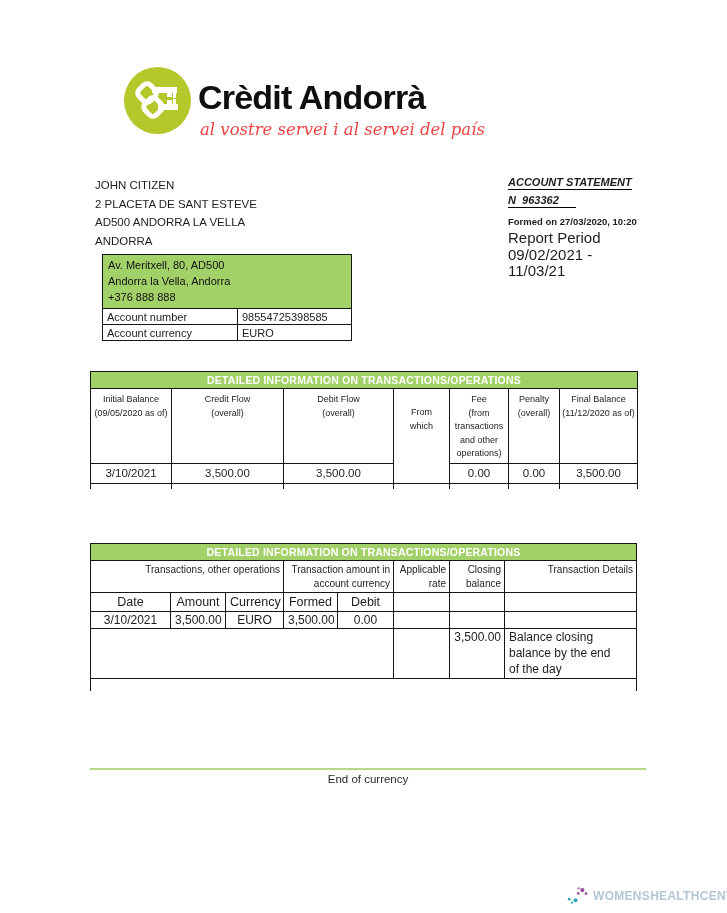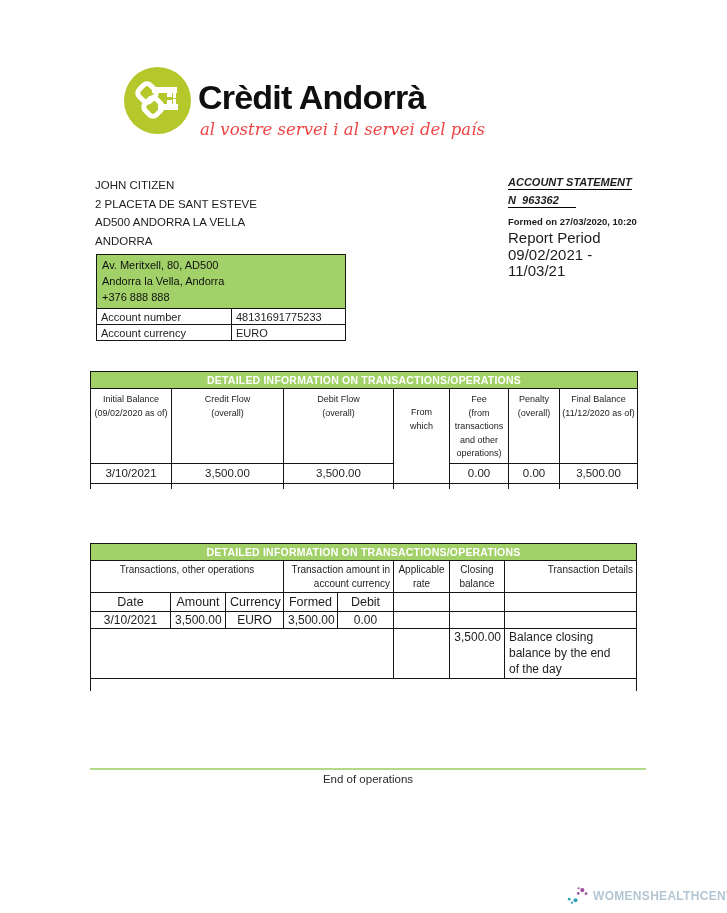--- a/index.html
+++ b/index.html
@@ -24,36 +24,36 @@
   .stmt-num-wrap { margin-top:4px; }
   .stmt-num { min-width:68px; }
   .stmt-formed { font-size:9.5px; margin-top:8px;font-weight:bold; }
   .stmt-period { font-size:15px; line-height:16.5px; margin-top:3px; white-space:pre-line; }
   
   table { border-collapse:collapse; table-layout:fixed; position:absolute; background:#fff; }
   td { border:1px solid #161616; overflow:hidden; vertical-align:middle; }
   .band td { background:var(--green); color:var(--band_text); font-weight:bold;
              font-size:10.5px; text-align:center; height:17px; letter-spacing:0.2px; }
   
-  .bank { left:96px; top:254px; width:249px; }
+  .bank { left:102px; top:254px; width:249px; }
   .bank .greenbox td { background:var(--green); font-size:11px; line-height:15.8px;
                        padding:3px 5px; white-space:pre-line; color:#111; }
   .bank .acct td { font-size:11px; padding:1px 4px; height:16px; }
   
   .t1 { left:90px; top:371px; width:547px; }
   .t1 .hdr td { font-size:9px; line-height:13.5px; text-align:center; vertical-align:top;
                 padding:4px 2px 2px; height:63px; white-space:pre-line; }
   .t1 .hdr td.fw { padding-top:17px; }
   .t1 .data td { font-size:11.5px; text-align:center; height:20px; }
   .t1 .stub td { height:6px; border-bottom:none; }
   
   .t2 { left:90px; top:543px; width:546px; }
   .t2 .grp td { font-size:10px; line-height:13.5px; vertical-align:top; padding:2px 3px;
                 height:29px; white-space:pre-line; }
-  .al { text-align:center; } .ac { text-align:right; } .ar { text-align:right; }
+  .al { text-align:right; } .ac { text-align:right; } .ar { text-align:right; }
   .t2 .sub td { font-size:12.5px; height:19px; padding:0 4px; text-align:center; }
   .t2 .sub td.ar, .t2 .data2 td.ar { text-align:center; }
   .t2 .data2 td { font-size:12px; height:17px; padding:0 4px; text-align:center; }
   .t2 .close td { vertical-align:top; font-size:12px; height:47px; }
   .t2 .close .bal { text-align:right; padding:1px 3px; }
   .t2 .close .det { text-align:left; padding:1px 0 1px 4px; line-height:15.8px; white-space:pre-line; }
   .t2 .stub2 td { height:12px; border-bottom:none; }
   
   .sep { position:absolute; left:90px; top:768px; width:556px; height:2px; background:var(--line_green); }
   .endtext { position:absolute; left:90px; top:773px; width:556px; text-align:center;
@@ -109,21 +109,21 @@
         <col style="width:114px">
       </colgroup>
     <tbody>
         <tr class="greenbox">
       <td colspan="2">Av. Meritxell, 80, AD500
 Andorra la Vella, Andorra
 +376 888 888</td>
     </tr>
     <tr class="acct">
       <td>Account number</td>
-      <td>48131691775233</td>
+      <td>98554725398585</td>
     </tr>
     <tr class="acct">
       <td>Account currency</td>
       <td>EURO</td>
     </tr>
   </tbody>
     </table>
 
   <table class="t1">
     <colgroup>
@@ -134,21 +134,21 @@
         <col style="width:59px">
         <col style="width:51px">
         <col style="width:78px">
     </colgroup>
     <tbody>
         <tr class="band">
       <td colspan="7">DETAILED INFORMATION ON TRANSACTIONS/OPERATIONS</td>
     </tr>
     <tr class="hdr">
       <td>Initial Balance
-(09/02/2020 as of)</td>
+(09/05/2020 as of)</td>
       <td>Credit Flow
 (overall)</td>
       <td>Debit Flow
 (overall)</td>
       <td class="fw" rowspan="2">From
 which</td>
       <td>Fee
 (from
 transactions
 and other
@@ -231,21 +231,21 @@
 balance by the end
 of the day</td>
     </tr>
     <tr class="stub2">
       <td colspan="8"></td>
     </tr>
   </tbody>
     </table>
 
   <div class="sep"></div>
-  <div class="endtext">End of operations</div>
+  <div class="endtext">End of currency</div>
 
   <div class="wm">
     <svg class="wm-dots" viewBox="0 0 26 22">
       <circle cx="2.4" cy="14.5" r="1.5" fill="var(--wm_teal)"></circle>
       <circle cx="5.4" cy="18.2" r="1.2" fill="var(--wm_teal)"></circle>
       <circle cx="9.2" cy="15.6" r="2.2" fill="var(--wm_teal)"></circle>
       <circle cx="12.2" cy="8.2" r="1.4" fill="var(--wm_purple)"></circle>
       <circle cx="12.6" cy="2.6" r="1.2" fill="var(--wm_purple)"></circle>
       <circle cx="16.6" cy="4.6" r="2.3" fill="var(--wm_purple)"></circle>
       <circle cx="20.6" cy="8.4" r="1.5" fill="var(--wm_purple)"></circle>

